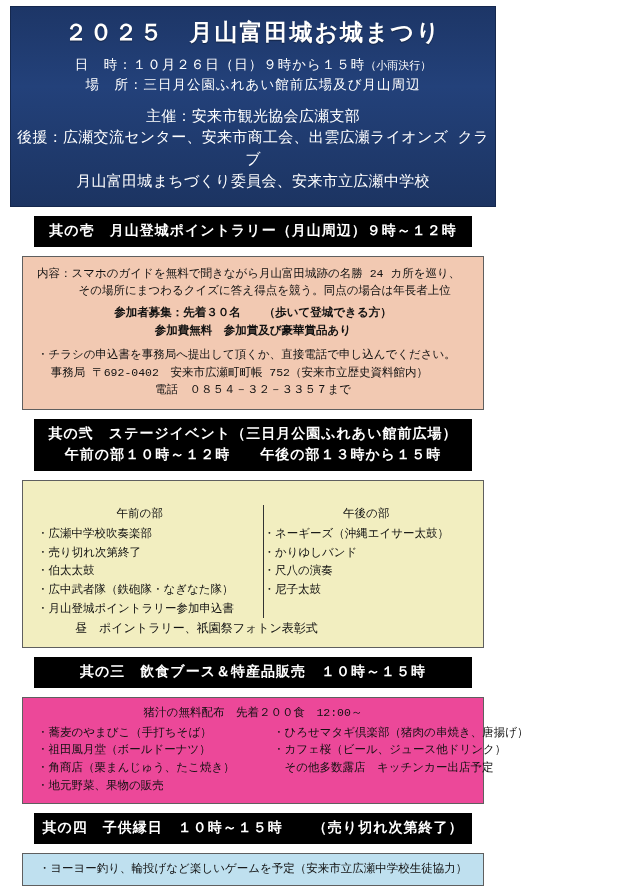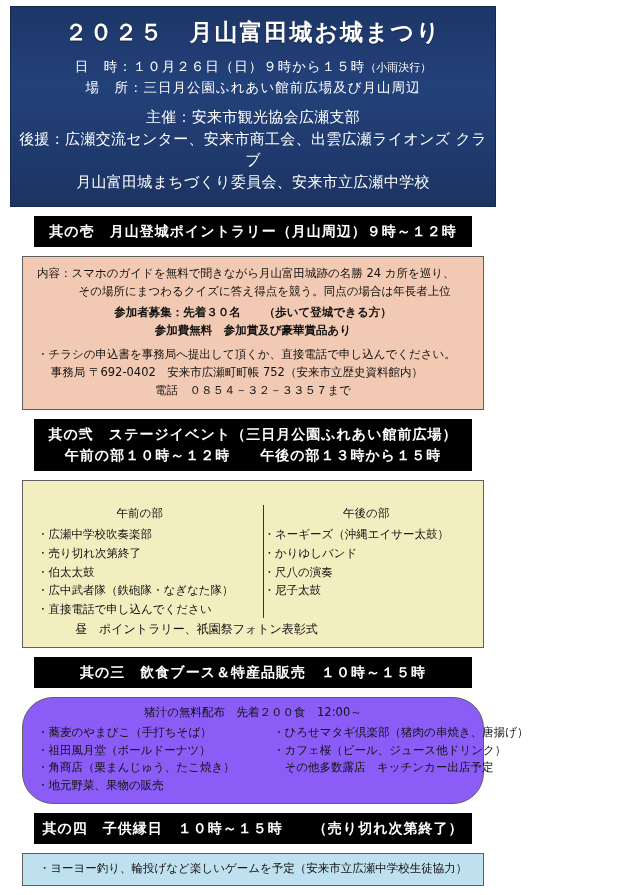--- a/index.html
+++ b/index.html
@@ -12,20 +12,21 @@
     background: #ffffff;
     font-family: "DejaVu Sans", "Liberation Sans", sans-serif;
     overflow: hidden;
   }
   .page {
     position: relative;
     width: 506px;
     height: 895px;
     box-sizing: border-box;
     padding: 6px 8px 0 8px;
+    font-family: Liberation Mono, monospace;
   }
 
   
   .header {
     background: #1f3a6e;
     background: linear-gradient(180deg, #1d3667 0%, #23417a 40%, #1c3462 100%);
     border: 1px solid #15284e;
     color: #ffffff;
     text-align: center;
     padding: 10px 6px 12px 6px;
@@ -55,21 +56,21 @@
   }
 
   
   .section {
     margin: 9px 14px 0 14px;
     border: 1px solid #5f5f5f;
     position: relative;
   }
   .sec-1 { background: #f2c9b2; }
   .sec-2 { background: #f2eec0; }
-  .sec-3 { background: #8b5cf6; border-radius: 31px; }
+  .sec-3 { background: #ec4899; }
   .sec-4 { background: #bfe0ef; }
 
   .sec-head {
     background: #000000;
     color: #ffffff;
     text-align: center;
     font-weight: bold;
     font-size: 14px;
     letter-spacing: 1px;
     padding: 5px 4px;
@@ -203,21 +204,21 @@
   <div class="section sec-2">
     <div class="sec-body" style="padding-bottom:8px">
       <div class="two-col">
         <div class="col">
           <div class="col-title">午前の部</div>
           <ul>
             <li>・広瀬中学校吹奏楽部</li>
             <li>・売り切れ次第終了</li>
             <li>・伯太太鼓</li>
             <li>・広中武者隊（鉄砲隊・なぎなた隊）</li>
-            <li>・直接電話で申し込んでください</li>
+            <li>・月山登城ポイントラリー参加申込書</li>
           </ul>
         </div>
         <div class="col col-left-border">
           <div class="col-title">午後の部</div>
           <ul>
             <li>・ネーギーズ（沖縄エイサー太鼓）</li>
             <li>・かりゆしバンド</li>
             <li>・尺八の演奏</li>
             <li>・尼子太鼓</li>
           </ul>

